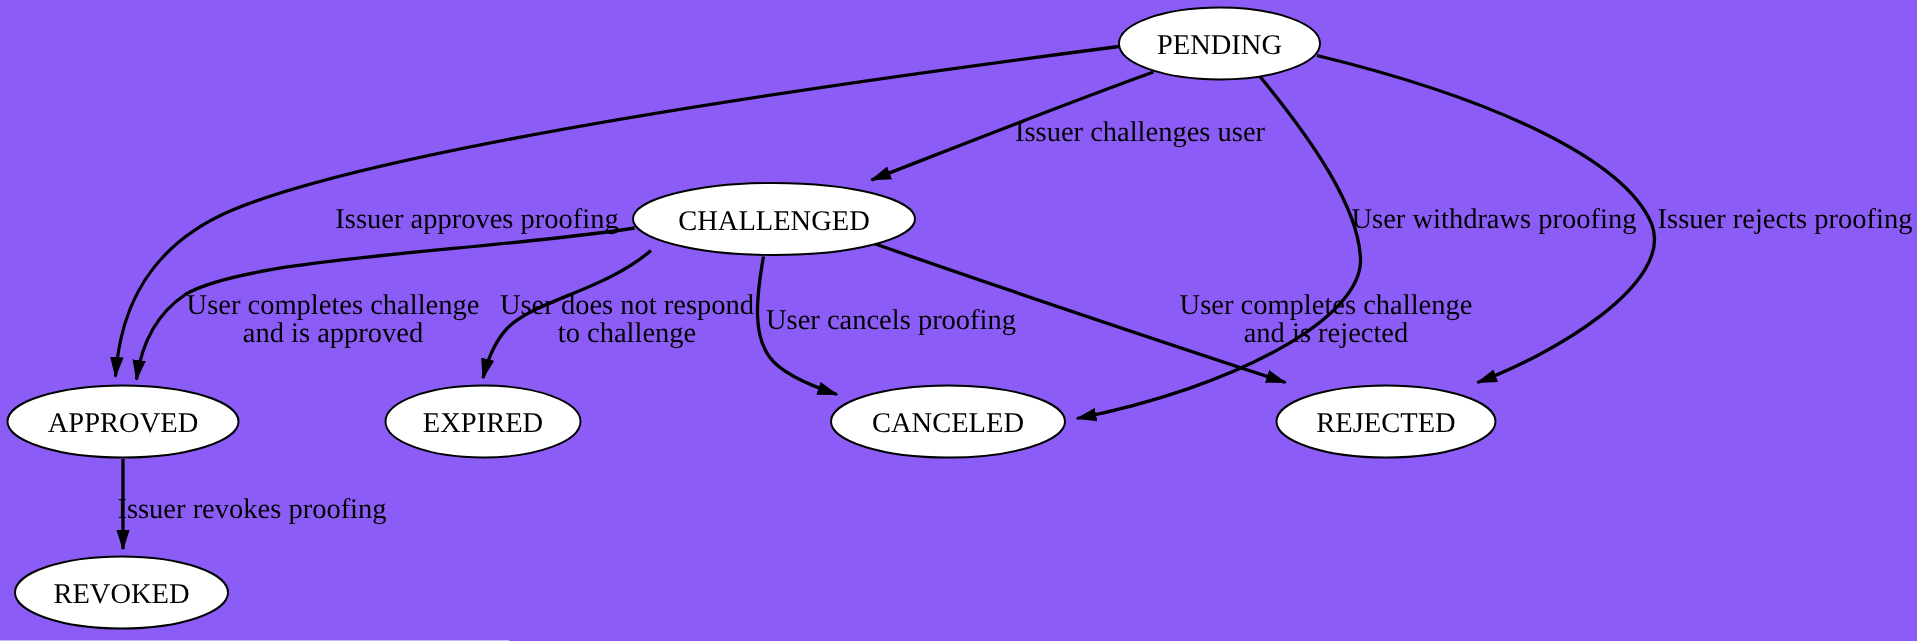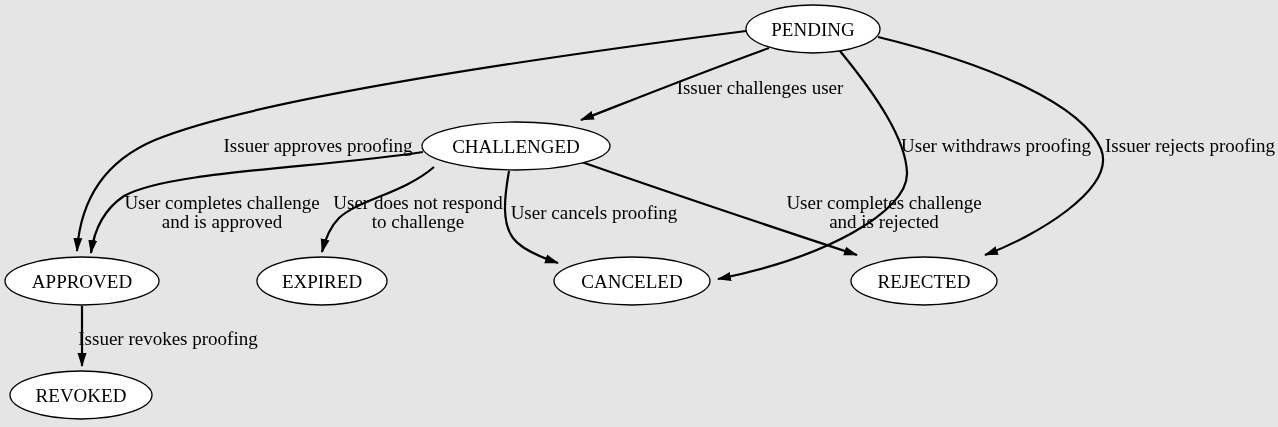--- a/index.html
+++ b/index.html
@@ -4,21 +4,21 @@
 <style>
   html, body {
     margin: 0;
     padding: 0;
     background: #ffffff;
   }
   .canvas {
     position: relative;
     width: 1278px;
     height: 427px;
-    background: #e5e5e5;
+    background: #8b5cf6;
     overflow: hidden;
     font-family: "Liberation Serif", "DejaVu Serif", serif;
   }
   svg { display: block; }
   .edge {
     fill: none;
     stroke: #000000;
     stroke-width: 2.2px;
   }
   .node-ellipse {

